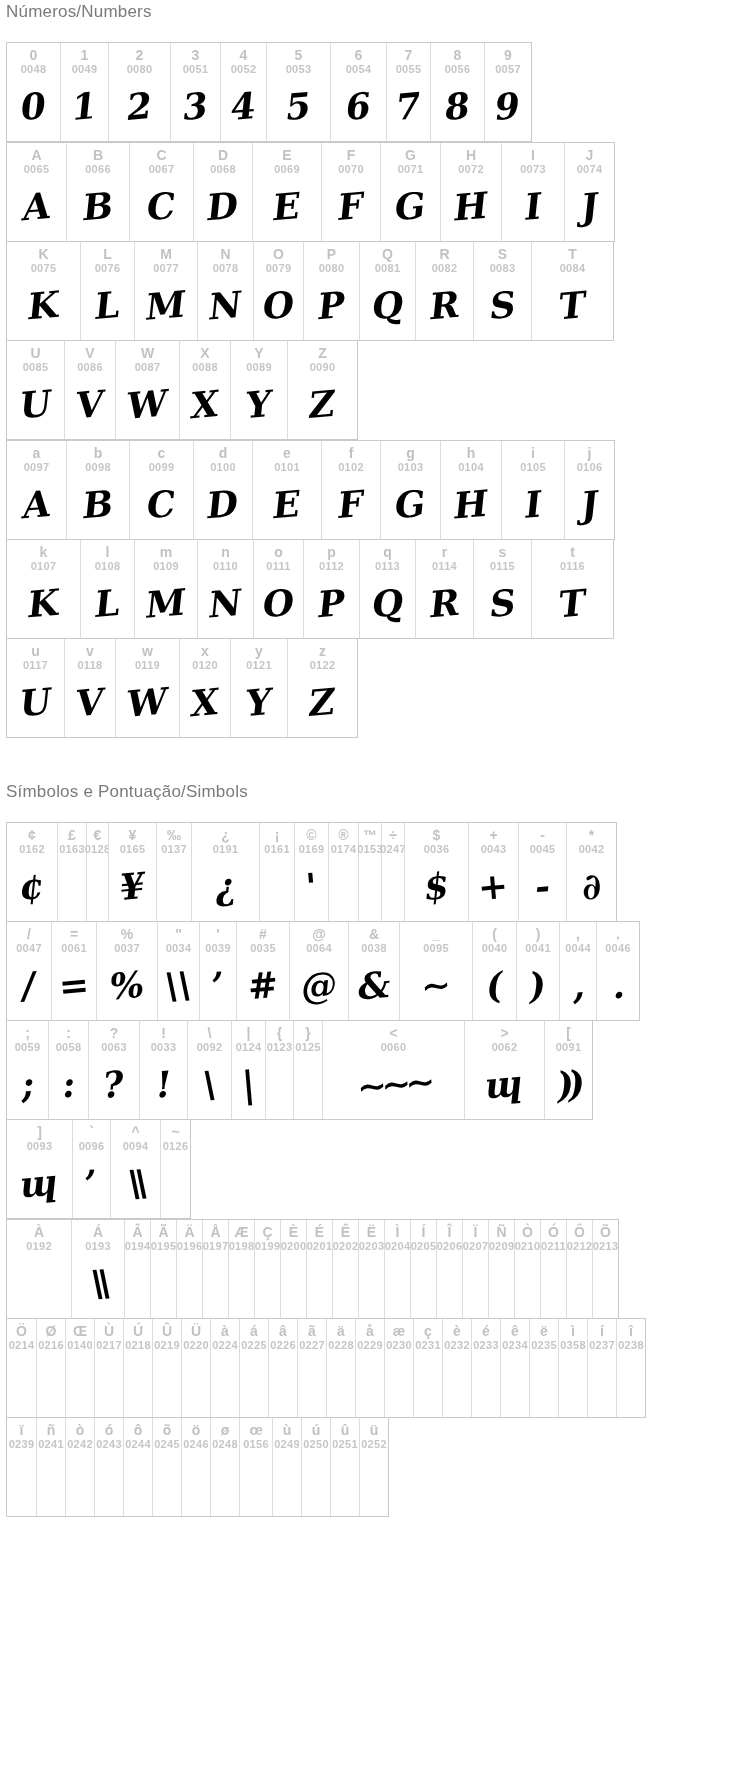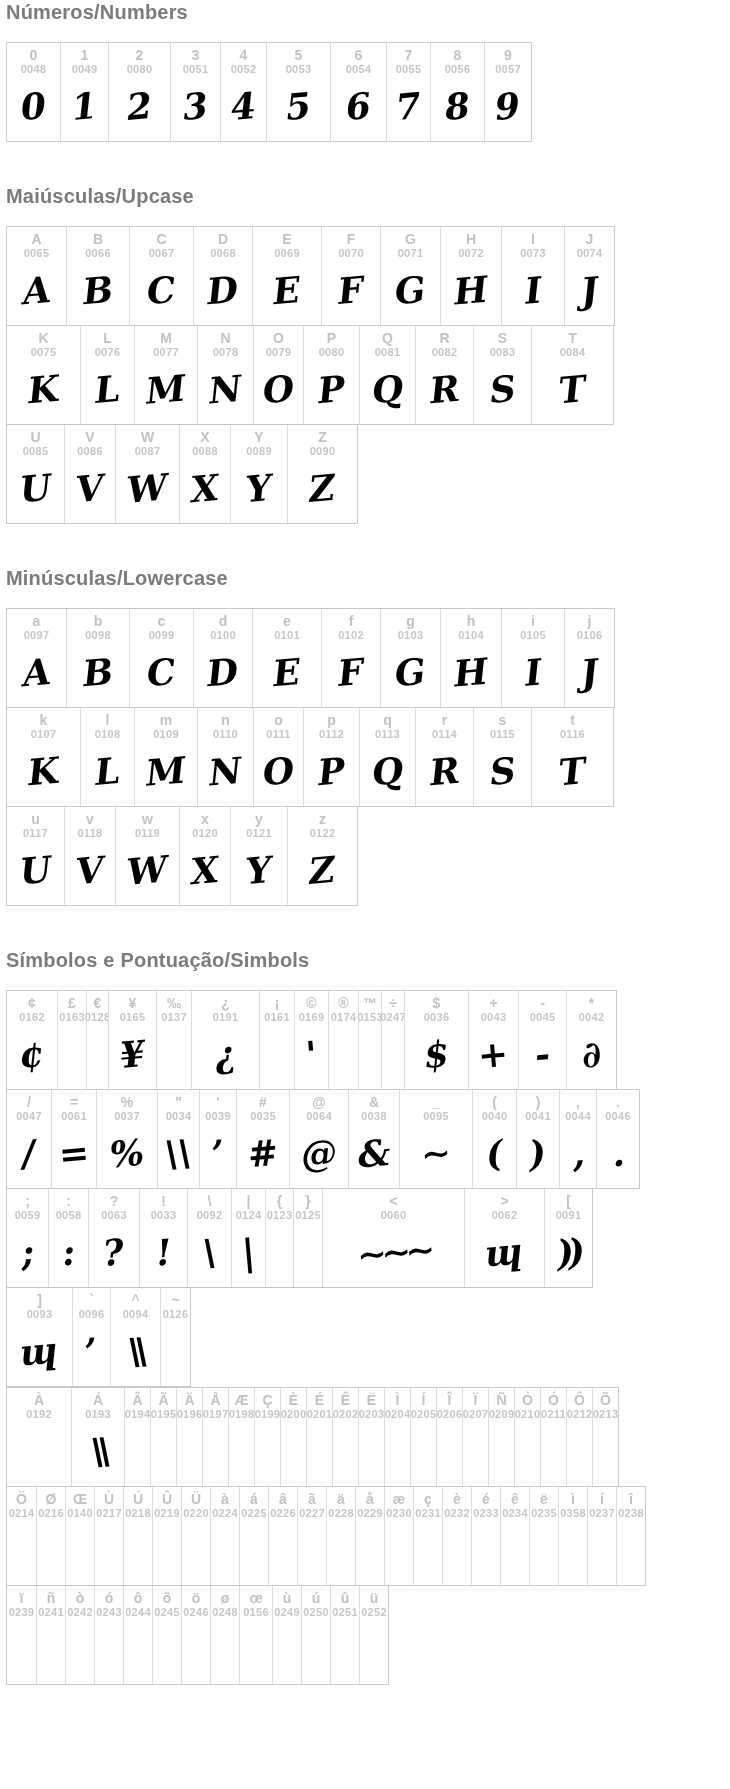--- a/index.html
+++ b/index.html
@@ -4,23 +4,23 @@
 <style>
   html,body{margin:0;padding:0;background:#ffffff;}
   body{
     width:730px;
     font-family:"Liberation Sans", sans-serif;
     -webkit-font-smoothing:antialiased;
   }
   #content{padding:2px 0 10px 6px;}
   .section{}
   .section-title{
-    font-size:20px;
+    font-size:17px;
     line-height:20px;
-    font-weight:700;
+    font-weight:400;
     color:#7b7b7b;
     margin:44px 16px 20px 0;
     letter-spacing:.2px;
   }
   .section:first-child .section-title{margin-top:0;}
   .grid{font-size:0;}
   .char-row{
     display:inline-flex;
     vertical-align:top;
     border:1px solid #c9c9c9;
@@ -127,21 +127,20 @@
           </div>
           <div class="char-cell" style="width: 47px;">
             <div class="cell-char-label">9</div>
             <div class="cell-code-label">0057</div>
             <div class="cell-glyph">9</div>
           </div>
         </div>
       </div>
     </div>
     <div class="section">
-      <div class="section-title">Maiúsculas/Upcase</div>
       <div class="grid">
         <div class="char-row">
           <div class="char-cell" style="width: 59px;">
             <div class="cell-char-label">A</div>
             <div class="cell-code-label">0065</div>
             <div class="cell-glyph">A</div>
           </div>
           <div class="char-cell" style="width: 63px;">
             <div class="cell-char-label">B</div>
             <div class="cell-code-label">0066</div>
@@ -268,21 +267,20 @@
           </div>
           <div class="char-cell" style="width: 70px;">
             <div class="cell-char-label">Z</div>
             <div class="cell-code-label">0090</div>
             <div class="cell-glyph">Z</div>
           </div>
         </div>
       </div>
     </div>
     <div class="section">
-      <div class="section-title">Minúsculas/Lowercase</div>
       <div class="grid">
         <div class="char-row">
           <div class="char-cell" style="width: 59px;">
             <div class="cell-char-label">a</div>
             <div class="cell-code-label">0097</div>
             <div class="cell-glyph">A</div>
           </div>
           <div class="char-cell" style="width: 63px;">
             <div class="cell-char-label">b</div>
             <div class="cell-code-label">0098</div>

